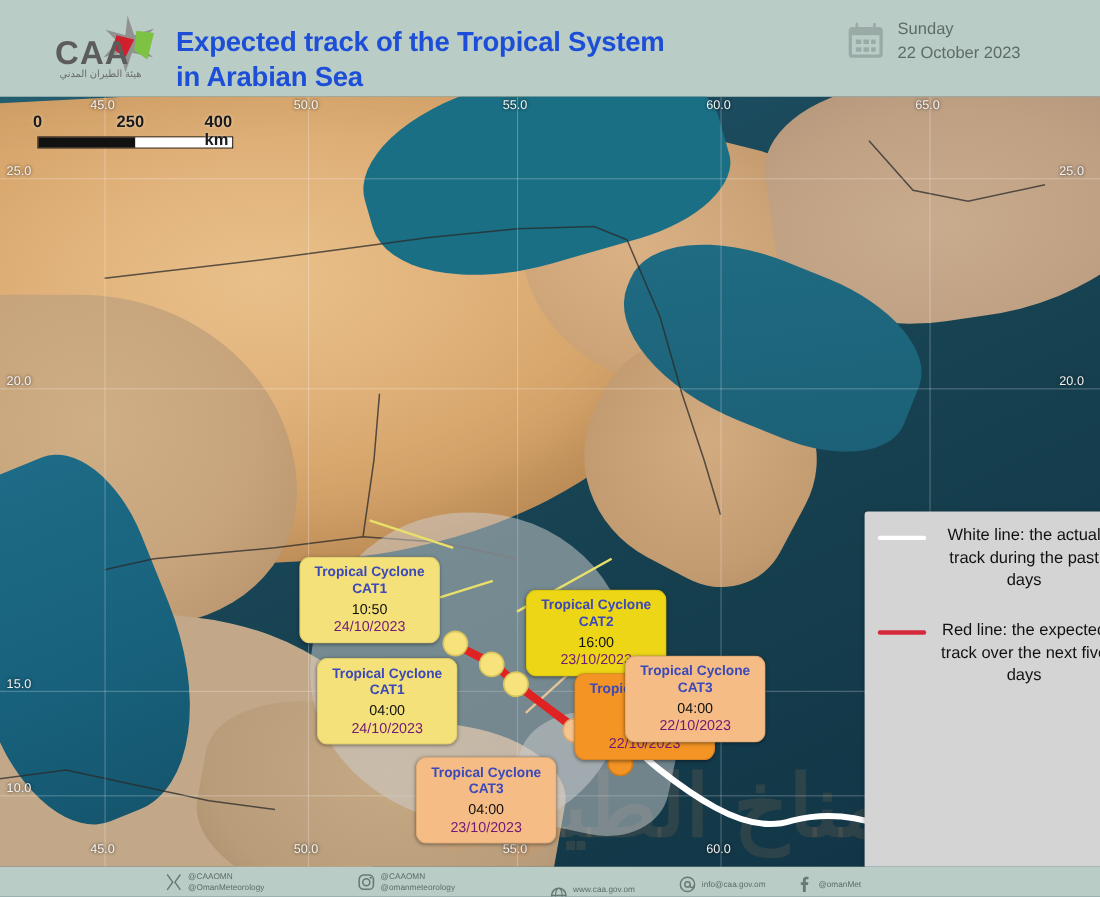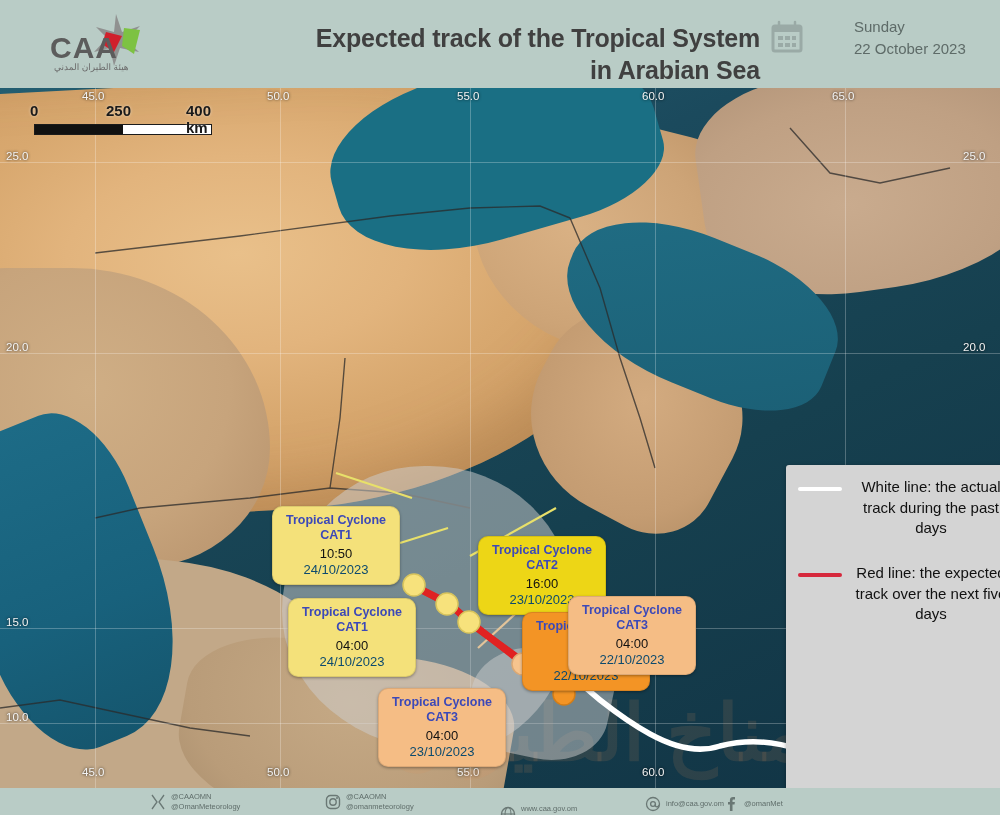--- a/index.html
+++ b/index.html
@@ -13,28 +13,28 @@
 
   
   #header {
     position: absolute; left: 0; top: 0; width: 1000px; height: 88px;
     background: #b9ccc6;
   }
   #logo { position: absolute; left: 44px; top: 10px; width: 120px; height: 70px; }
   #logo svg { display: block; }
   #title {
     position: absolute; left: 160px; top: 22px; width: 600px;
-    text-align: right; color: #404040;
+    text-align: left; color: #1d4ed8;
     font-size: 25px; font-weight: bold; line-height: 1.28;
     font-family: "Liberation Sans", sans-serif;
     letter-spacing: -0.2px;
   }
   #datebox { position: absolute; left: 770px; top: 16px; width: 220px; height: 56px; }
   #cal-icon { position: absolute; left: 0; top: 4px; width: 34px; height: 34px; }
-  #date-lines { position: absolute; left: 46px; top: 0px; color: #5e6b68; font-size: 15px; line-height: 1.45; margin-left: 38px; }
+  #date-lines { position: absolute; left: 46px; top: 0px; color: #5e6b68; font-size: 15px; line-height: 1.45; }
 
   
   #map {
     position: absolute; left: 0; top: 88px; width: 1000px; height: 700px;
     overflow: hidden;
     background:
       
       linear-gradient(160deg, #1d4c5e 0%, #1c4455 40%, #143murky 40%, #123c4d 100%);
     background-color: #143d4e;
     text-decoration: underline;
@@ -168,21 +168,21 @@
 
   
   .cyc-box {
     position: absolute; border-radius: 10px; padding: 6px 10px 7px;
     text-align: center; line-height: 1.2;
     box-shadow: 0 1px 3px rgba(0,0,0,0.35);
     border: 1px solid rgba(0,0,0,0.10);
   }
   .cyc-head { color: #3c49b8; font-size: 12.5px; font-weight: bold; }
   .cyc-time { color: #111; font-size: 13px; margin-top: 3px; }
-  .cyc-date { color: #0c4a6e; font-size: 13px; }
+  .cyc-date { color: #701a75; font-size: 13px; }
   .cat-1 { background: #f4e17a; }
   .cat-2 { background: #edd616; }
   .cat-3 { background: #f5bd85; }
   .cat-4 { background: #f39425; }
 
   
   #legend {
     position: absolute; left: 786px; top: 377px; width: 238px; height: 325px;
     background: #d4d4d4; border-radius: 3px;
     padding: 12px 12px 0; box-shadow: 0 1px 4px rgba(0,0,0,0.3);
@@ -436,21 +436,21 @@
         <circle cx="8" cy="8" r="6.5" fill="none" stroke="#6a7875" stroke-width="1.4"></circle>
         <ellipse cx="8" cy="8" rx="3" ry="6.5" fill="none" stroke="#6a7875" stroke-width="1.1"></ellipse>
         <path d="M1.5 8 H14.5" stroke="#6a7875" stroke-width="1.1"></path>
       </svg>
       <div>
         <div class="foot-text">www.caa.gov.om</div>
         <div class="foot-text">www.met.gov.om</div>
       </div>
     </div>
 
-    <div class="foot-item" style="left:645px; top:8px">
+    <div class="foot-item" style="left:617px; top:8px">
       <svg class="foot-icon" viewBox="0 0 16 16">
         <circle cx="8" cy="8" r="6.5" fill="none" stroke="#6a7875" stroke-width="1.3"></circle>
         <circle cx="8" cy="8" r="2.4" fill="none" stroke="#6a7875" stroke-width="1.3"></circle>
         <path d="M10.4 8 v2 a2 2 0 0 0 3.6 -1.2" fill="none" stroke="#6a7875" stroke-width="1.3"></path>
       </svg>
       <div>
         <div class="foot-text">info@caa.gov.om</div>
       </div>
     </div>
 

